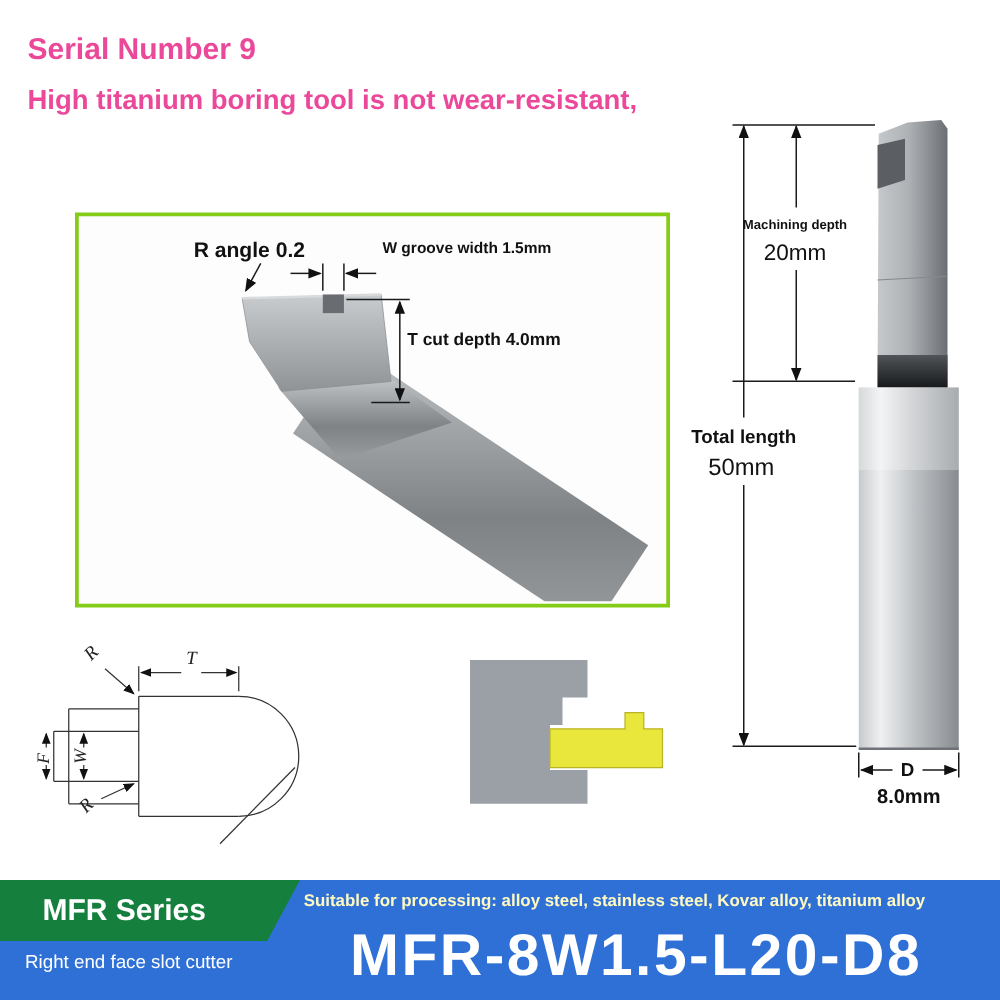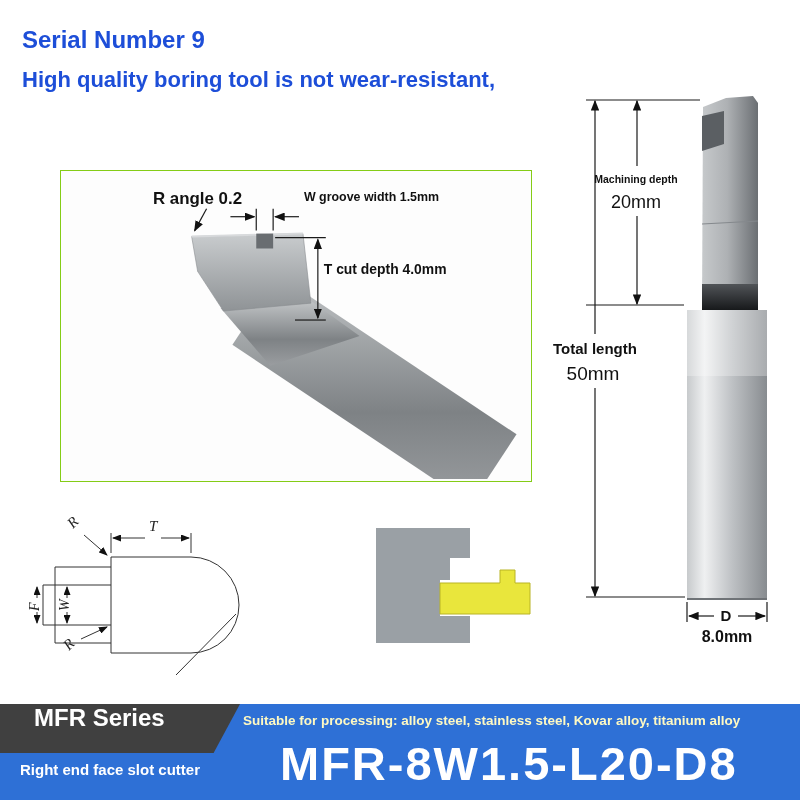--- a/index.html
+++ b/index.html
@@ -1,44 +1,44 @@
 <!DOCTYPE html>
 <html><head>
 <meta charset="utf-8">
 <style>
   html,body{margin:0;padding:0;background:#fff;}
   .canvas{position:relative;width:800px;height:800px;background:#ffffff;
           font-family:"Liberation Sans",sans-serif;overflow:hidden;}
 
   
-  .header{position:absolute;left:22px;top:26px;color:#1d4ed8;}
+  .header{position:absolute;left:22px;top:26px;color:#ec4899;}
   .serial{font-size:24px;font-weight:bold;margin:0 0 12px 0;}
   .tagline{font-size:22px;font-weight:bold;margin:0;line-height:1.28;}
 
   
   .detail-box{position:absolute;left:60px;top:170px;width:470px;height:310px;
-              border:1px solid #84cc16;background:#fdfdfd;}
+              border:3px solid #84cc16;background:#fdfdfd;}
   .detail-box svg{display:block;}
 
   
   .side-view{position:absolute;left:540px;top:88px;width:260px;height:565px;}
 
   
   .profile-drawing{position:absolute;left:15px;top:505px;width:250px;height:175px;}
 
   
   .insert-illustration{position:absolute;left:370px;top:518px;width:170px;height:132px;}
 
   
   .footer{position:absolute;left:0;top:704px;width:800px;height:96px;background:#2e70d6;}
-  .series-badge{position:absolute;left:0;top:0;width:240px;height:49px;background:#404040;
+  .series-badge{position:absolute;left:0;top:0;width:240px;height:49px;background:#15803d;
                 clip-path:polygon(0 0,100% 0,89% 100%,0 100%);
-                display:flex;align-items:flex-start;padding-left:34px;box-sizing:border-box;}
+                display:flex;align-items:center;padding-left:34px;box-sizing:border-box;}
   .series-badge span{color:#fff;font-size:24px;font-weight:bold;}
-  .series-subtitle{position:absolute;left:20px;top:57px;color:#fff;font-weight:bold;font-size:15px;}
+  .series-subtitle{position:absolute;left:20px;top:57px;color:#fff;font-weight:normal;font-size:15px;}
   .suitable{position:absolute;left:243px;top:9px;color:#fef9c3;font-weight:bold;font-size:13.5px;}
   .model{position:absolute;left:280px;top:32px;color:#ffffff;font-weight:bold;font-size:47px;letter-spacing:2px;white-space:nowrap;}
 
   svg text{font-family:"Liberation Sans",sans-serif;fill:#111;}
   .cadtext{font-family:"Liberation Serif",serif;font-style:italic;fill:#222;}
   .dim{stroke:#1a1a1a;stroke-width:1.2;fill:none;}
   .cad{stroke:#333;stroke-width:1;fill:none;}
 </style>
 </head>
 <body>
@@ -72,21 +72,21 @@
       <stop offset="0" stop-color="#515458"></stop>
         <stop offset="1" stop-color="#17191b"></stop>
     </linearGradient>
   </defs>
 </svg>
 
 <div class="canvas">
 
   <div class="header">
     <p class="serial">Serial Number 9</p>
-    <p class="tagline">High quality boring tool is not wear-resistant,</p>
+    <p class="tagline">High titanium boring tool is not wear-resistant,</p>
   </div>
 
   <div class="detail-box">
     <svg width="468" height="308" viewBox="0 0 470 310">
 
       <polygon points="218,105 458,265 412,335 172,175" fill="url(#gShank)"></polygon>
 
       <path d="M160,138 L250,130 L300,166 L210,196 Z" fill="url(#gShank)"></path>
 
       <path d="M131,66 L243,63 L251,133 L163,141 L137,101 Z" fill="url(#gHead)" stroke="#898d90" stroke-width="0.6"></path>

